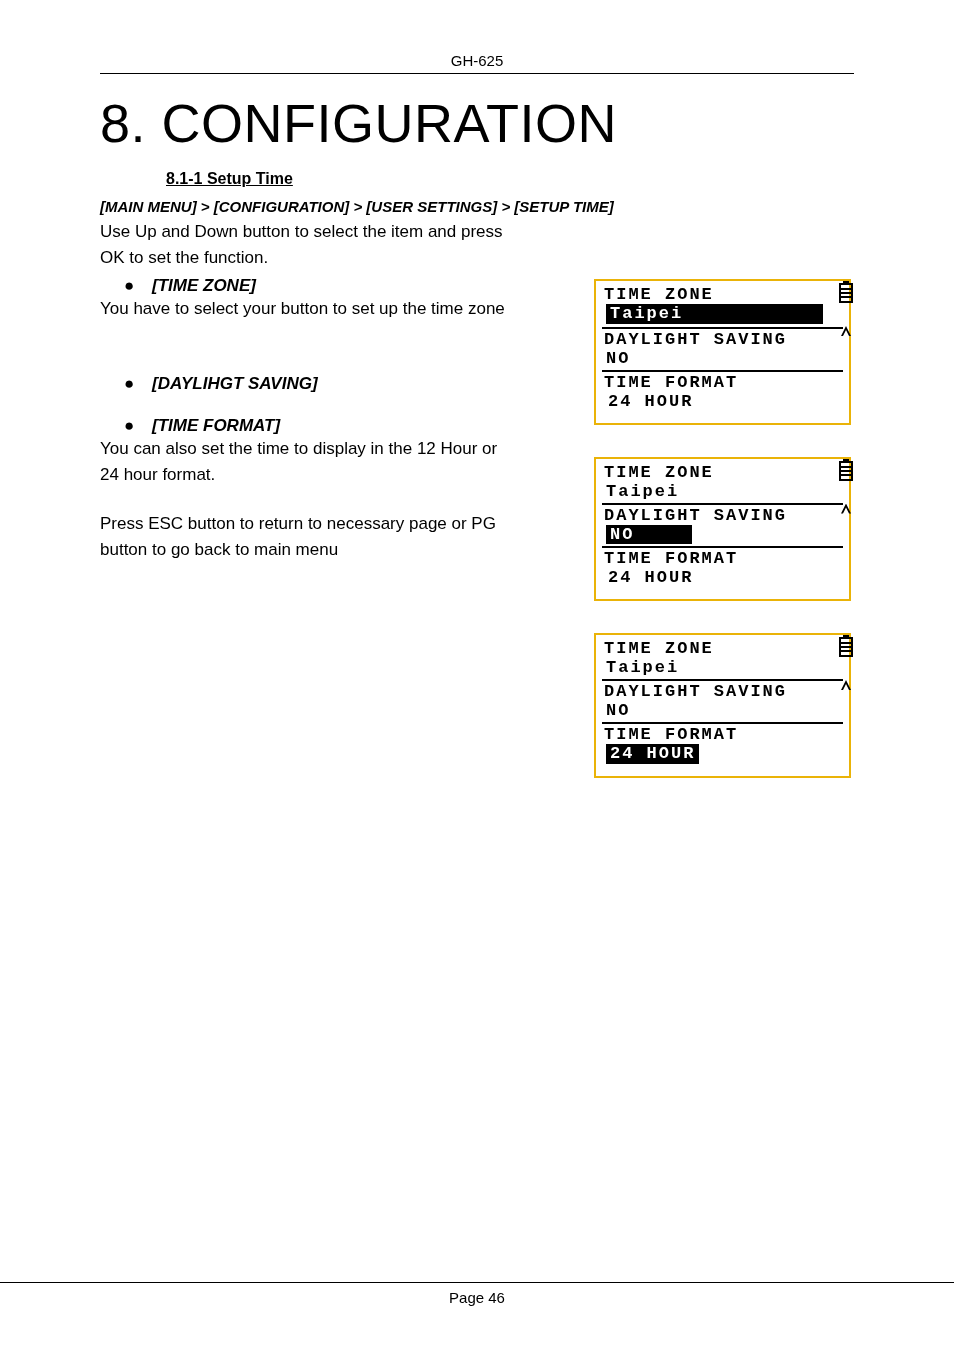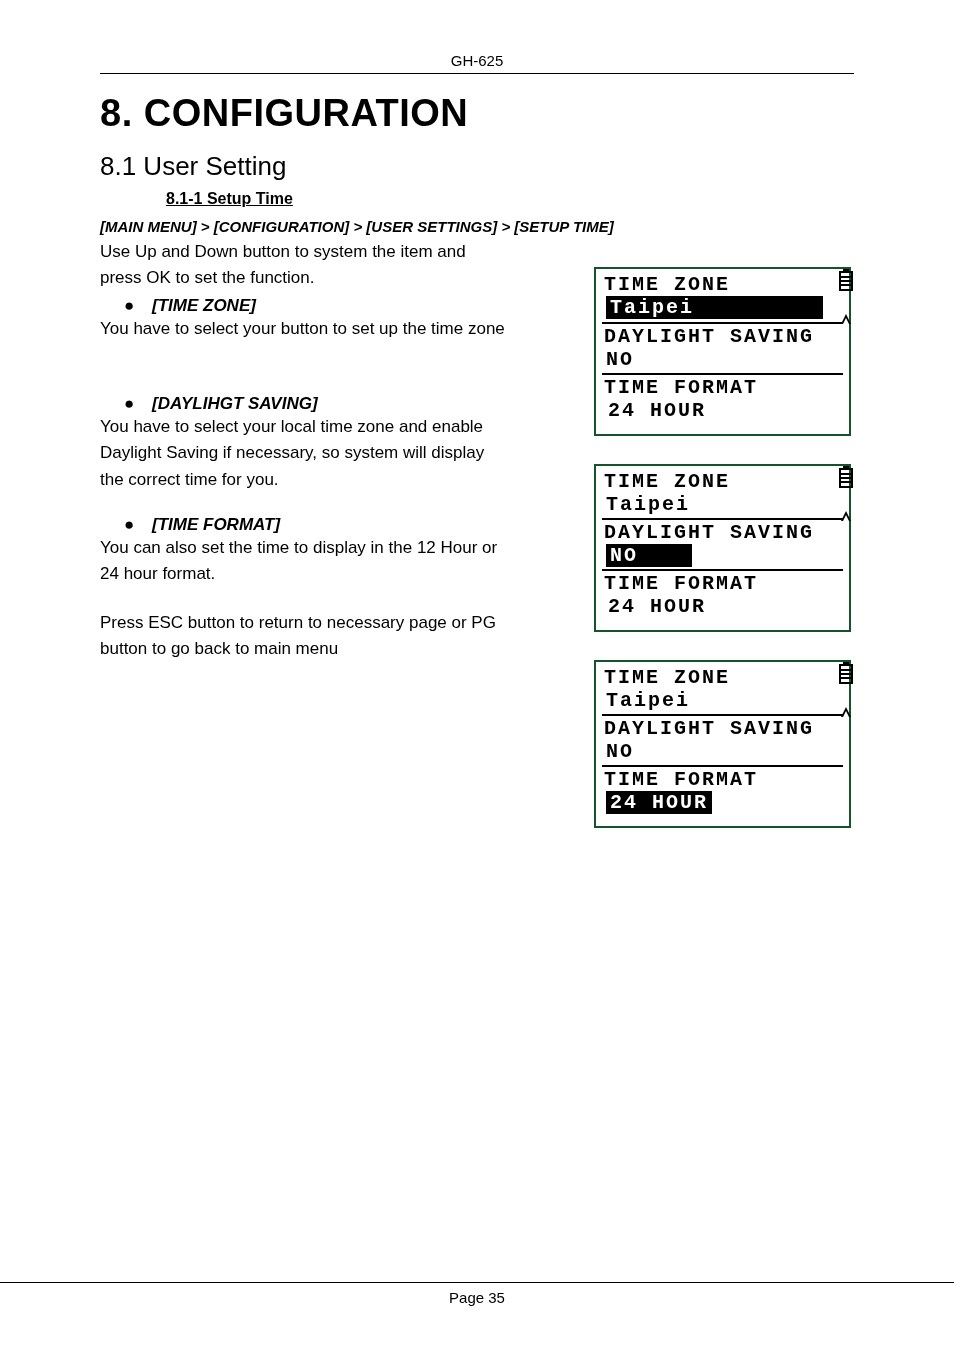--- a/index.html
+++ b/index.html
@@ -17,22 +17,22 @@
     position: relative;
   }
   .header {
     text-align: center;
     font-size: 15px;
     padding-bottom: 4px;
     border-bottom: 1.5px solid #000;
     margin-bottom: 18px;
   }
   h1 {
-    font-size: 38px;
-    font-weight: 700;
+    font-size: 54px;
+    font-weight: 400;
     margin: 8px 0 16px 0;
     letter-spacing: 0.5px;
   }
   h2 {
     font-size: 26px;
     font-weight: 400;
     margin: 6px 0 8px 0;
   }
   .sub-heading {
     font-size: 16px;
@@ -91,29 +91,30 @@
   .bullet-text {
     font-size: 17px;
     font-style: italic;
     font-weight: 700;
   }
   .section-block { margin-bottom: 22px; }
 
   
   .lcd {
     width: 257px;
-    border: 2px solid #14532d;
+    border: 2px solid #eab308;
     box-sizing: border-box;
     padding: 4px 6px 10px 6px;
     font-family: "Courier New", monospace;
     font-weight: 700;
-    font-size: 20px;
+    font-size: 17px;
     letter-spacing: 2px;
     position: relative;
     margin-bottom: 28px;
+    margin-top: 32px;
   }
   .lcd-row {
     padding: 0 2px;
   }
   .lcd-row.val {
     padding: 0 4px 2px 4px;
   }
   .lcd-underline { border-bottom: 2px solid #000; margin-bottom:1px; padding-bottom:1px;}
   .lcd-sel {
     display: inline-block;
@@ -176,48 +177,46 @@
 <body>
 
 <div class="page">
 
   <div class="header">
     <span>GH-625</span>
   </div>
 
   <h1>8. CONFIGURATION</h1>
 
-  <h2>8.1 User Setting</h2>
 
   <div class="sub-heading">8.1-1 Setup Time</div>
 
   <div class="breadcrumb">[MAIN MENU] &gt; [CONFIGURATION] &gt; [USER SETTINGS] &gt; [SETUP TIME]</div>
 
 
   <div class="two-col">
     <div class="left-col">
 
-      <div class="body-text">Use Up and Down button to system the item and press OK to set the function.</div>
+      <div class="body-text">Use Up and Down button to select the item and press OK to set the function.</div>
 
       <div class="section-block">
         <div class="bullet-row">
           <span class="bullet-dot">●</span>
           <span class="bullet-text">[TIME ZONE]</span>
         </div>
         <div class="body-text">You have to select your button to set up the time zone</div>
       </div>
 
       <div style="height:26px"></div>
 
       <div class="section-block">
         <div class="bullet-row">
           <span class="bullet-dot">●</span>
           <span class="bullet-text">[DAYLIHGT SAVING]</span>
         </div>
-        <div class="body-text">You have to select your local time zone and enable Daylight Saving if necessary, so system will display the correct time for you.</div>
       </div>
 
       <div class="section-block">
         <div class="bullet-row">
           <span class="bullet-dot">●</span>
           <span class="bullet-text">[TIME FORMAT]</span>
         </div>
         <div class="body-text">You can also set the time to display in the 12 Hour or 24 hour format.</div>
       </div>
 
@@ -281,15 +280,15 @@
         <div class="lcd-row">TIME FORMAT</div>
         <div class="lcd-row val">
           <span class="lcd-sel">24 HOUR</span>
         </div>
       </div>
 
     </div>
   </div>
 
   <div class="footer">
-    <span>Page 35</span>
+    <span>Page 46</span>
   </div>
 </div>
 
 </body></html>

